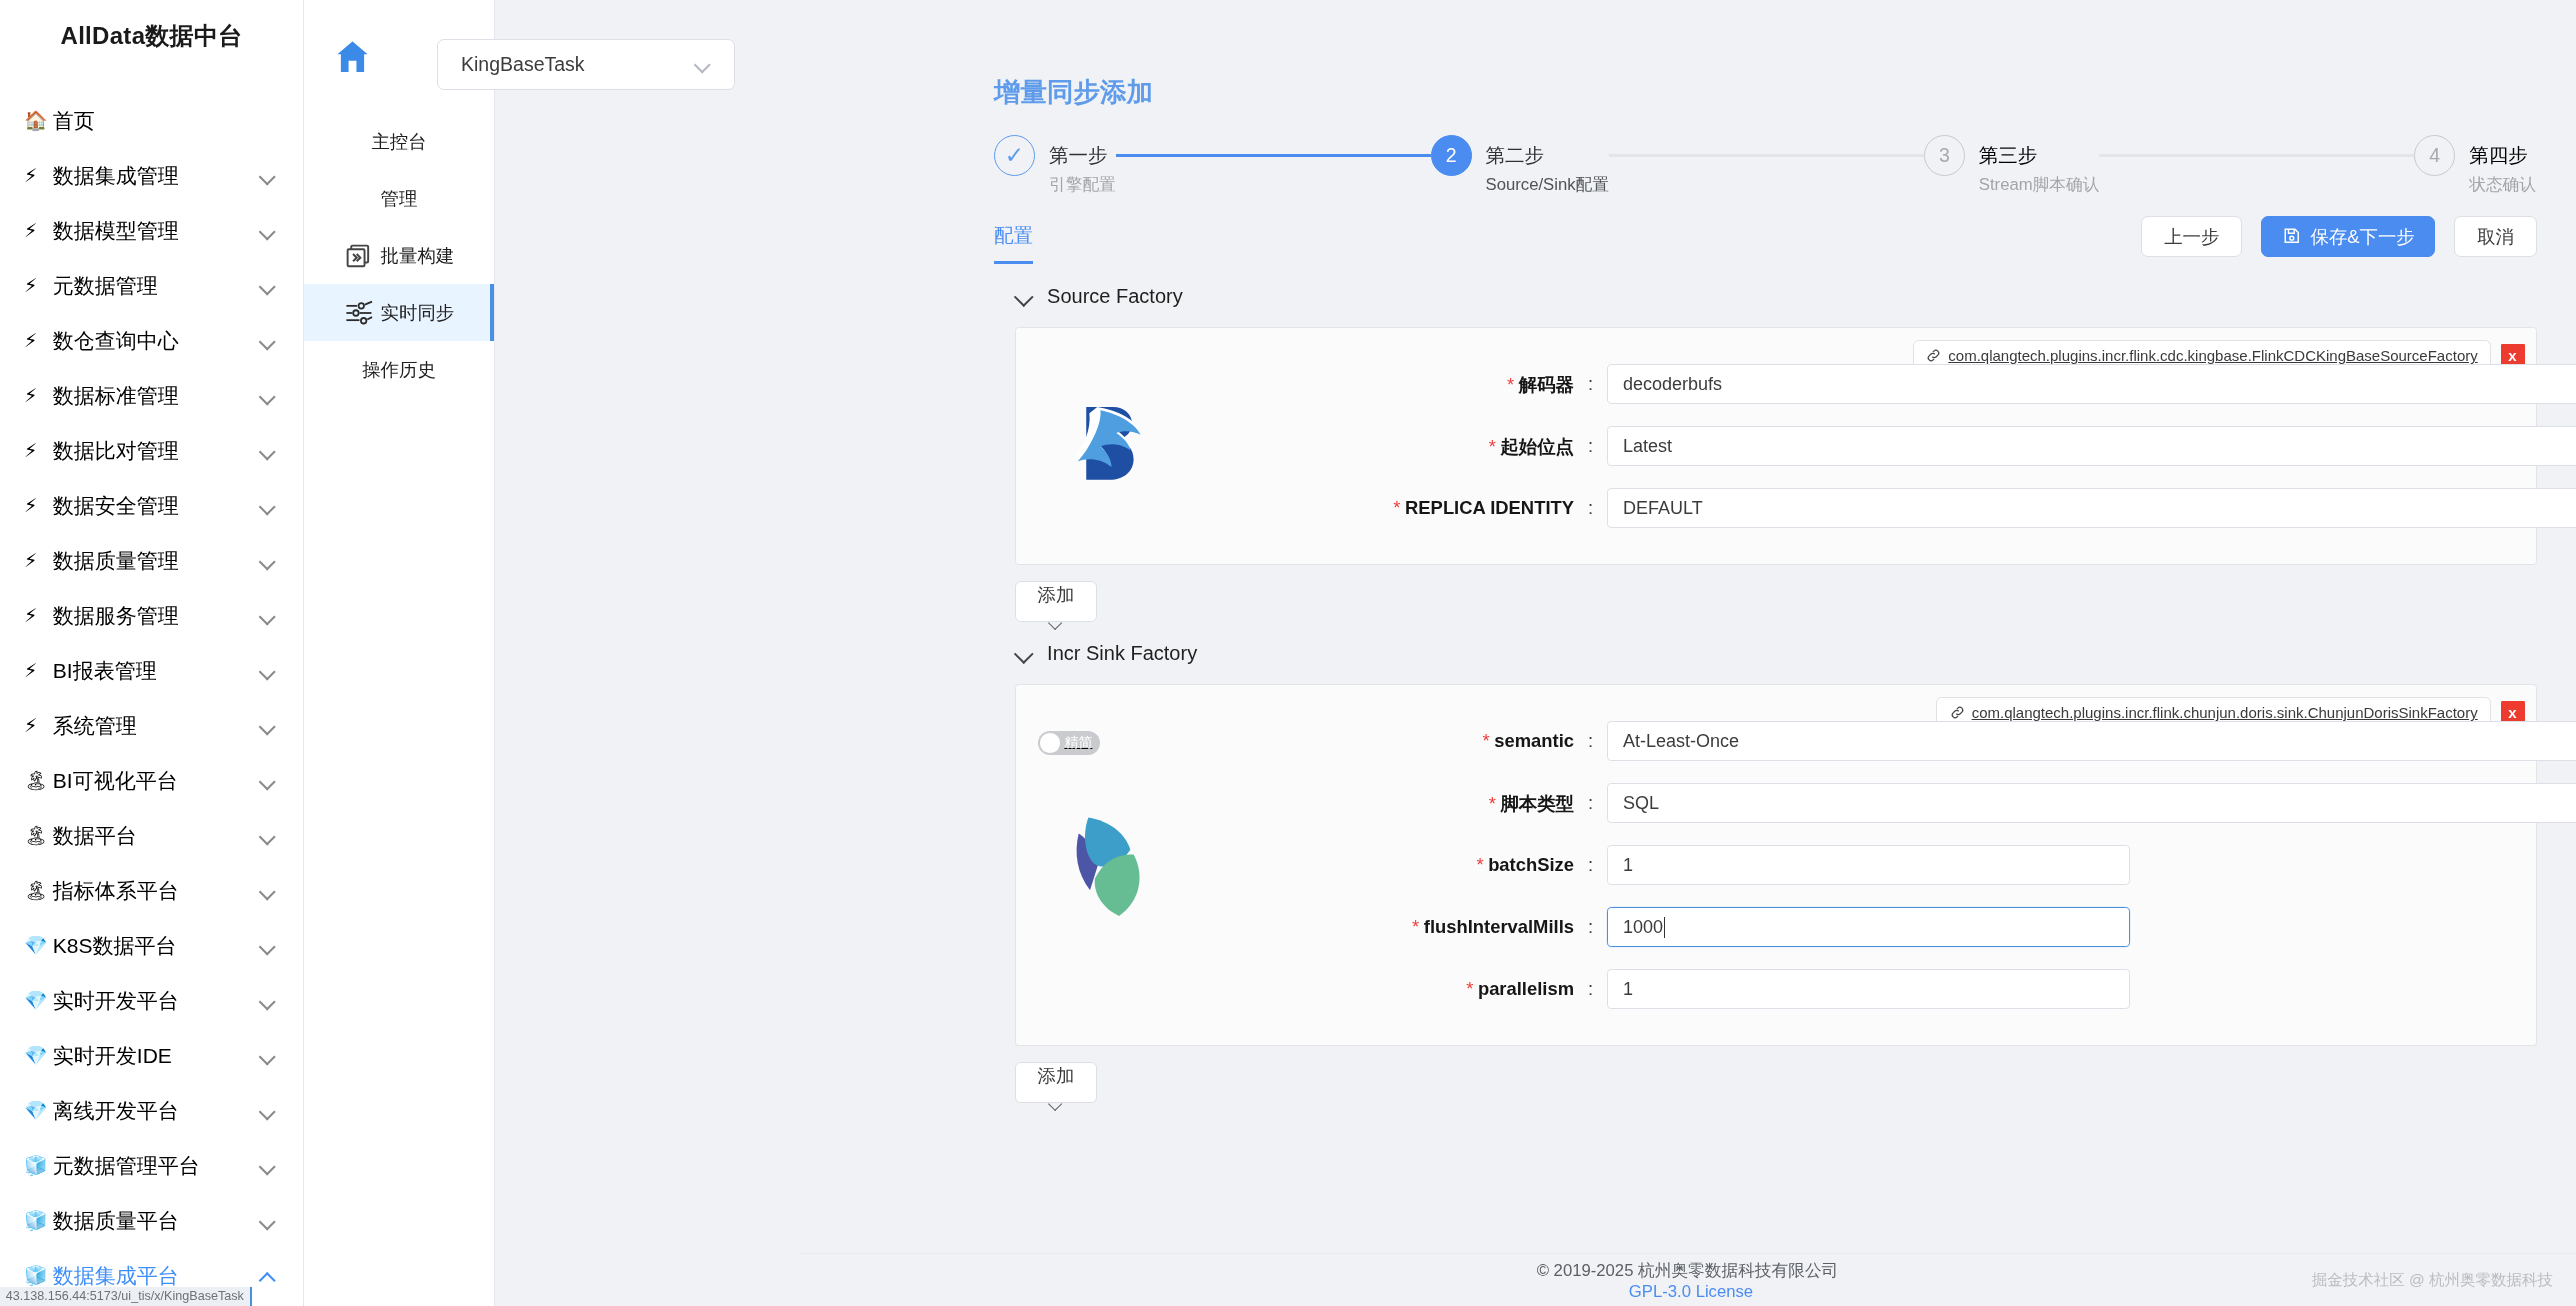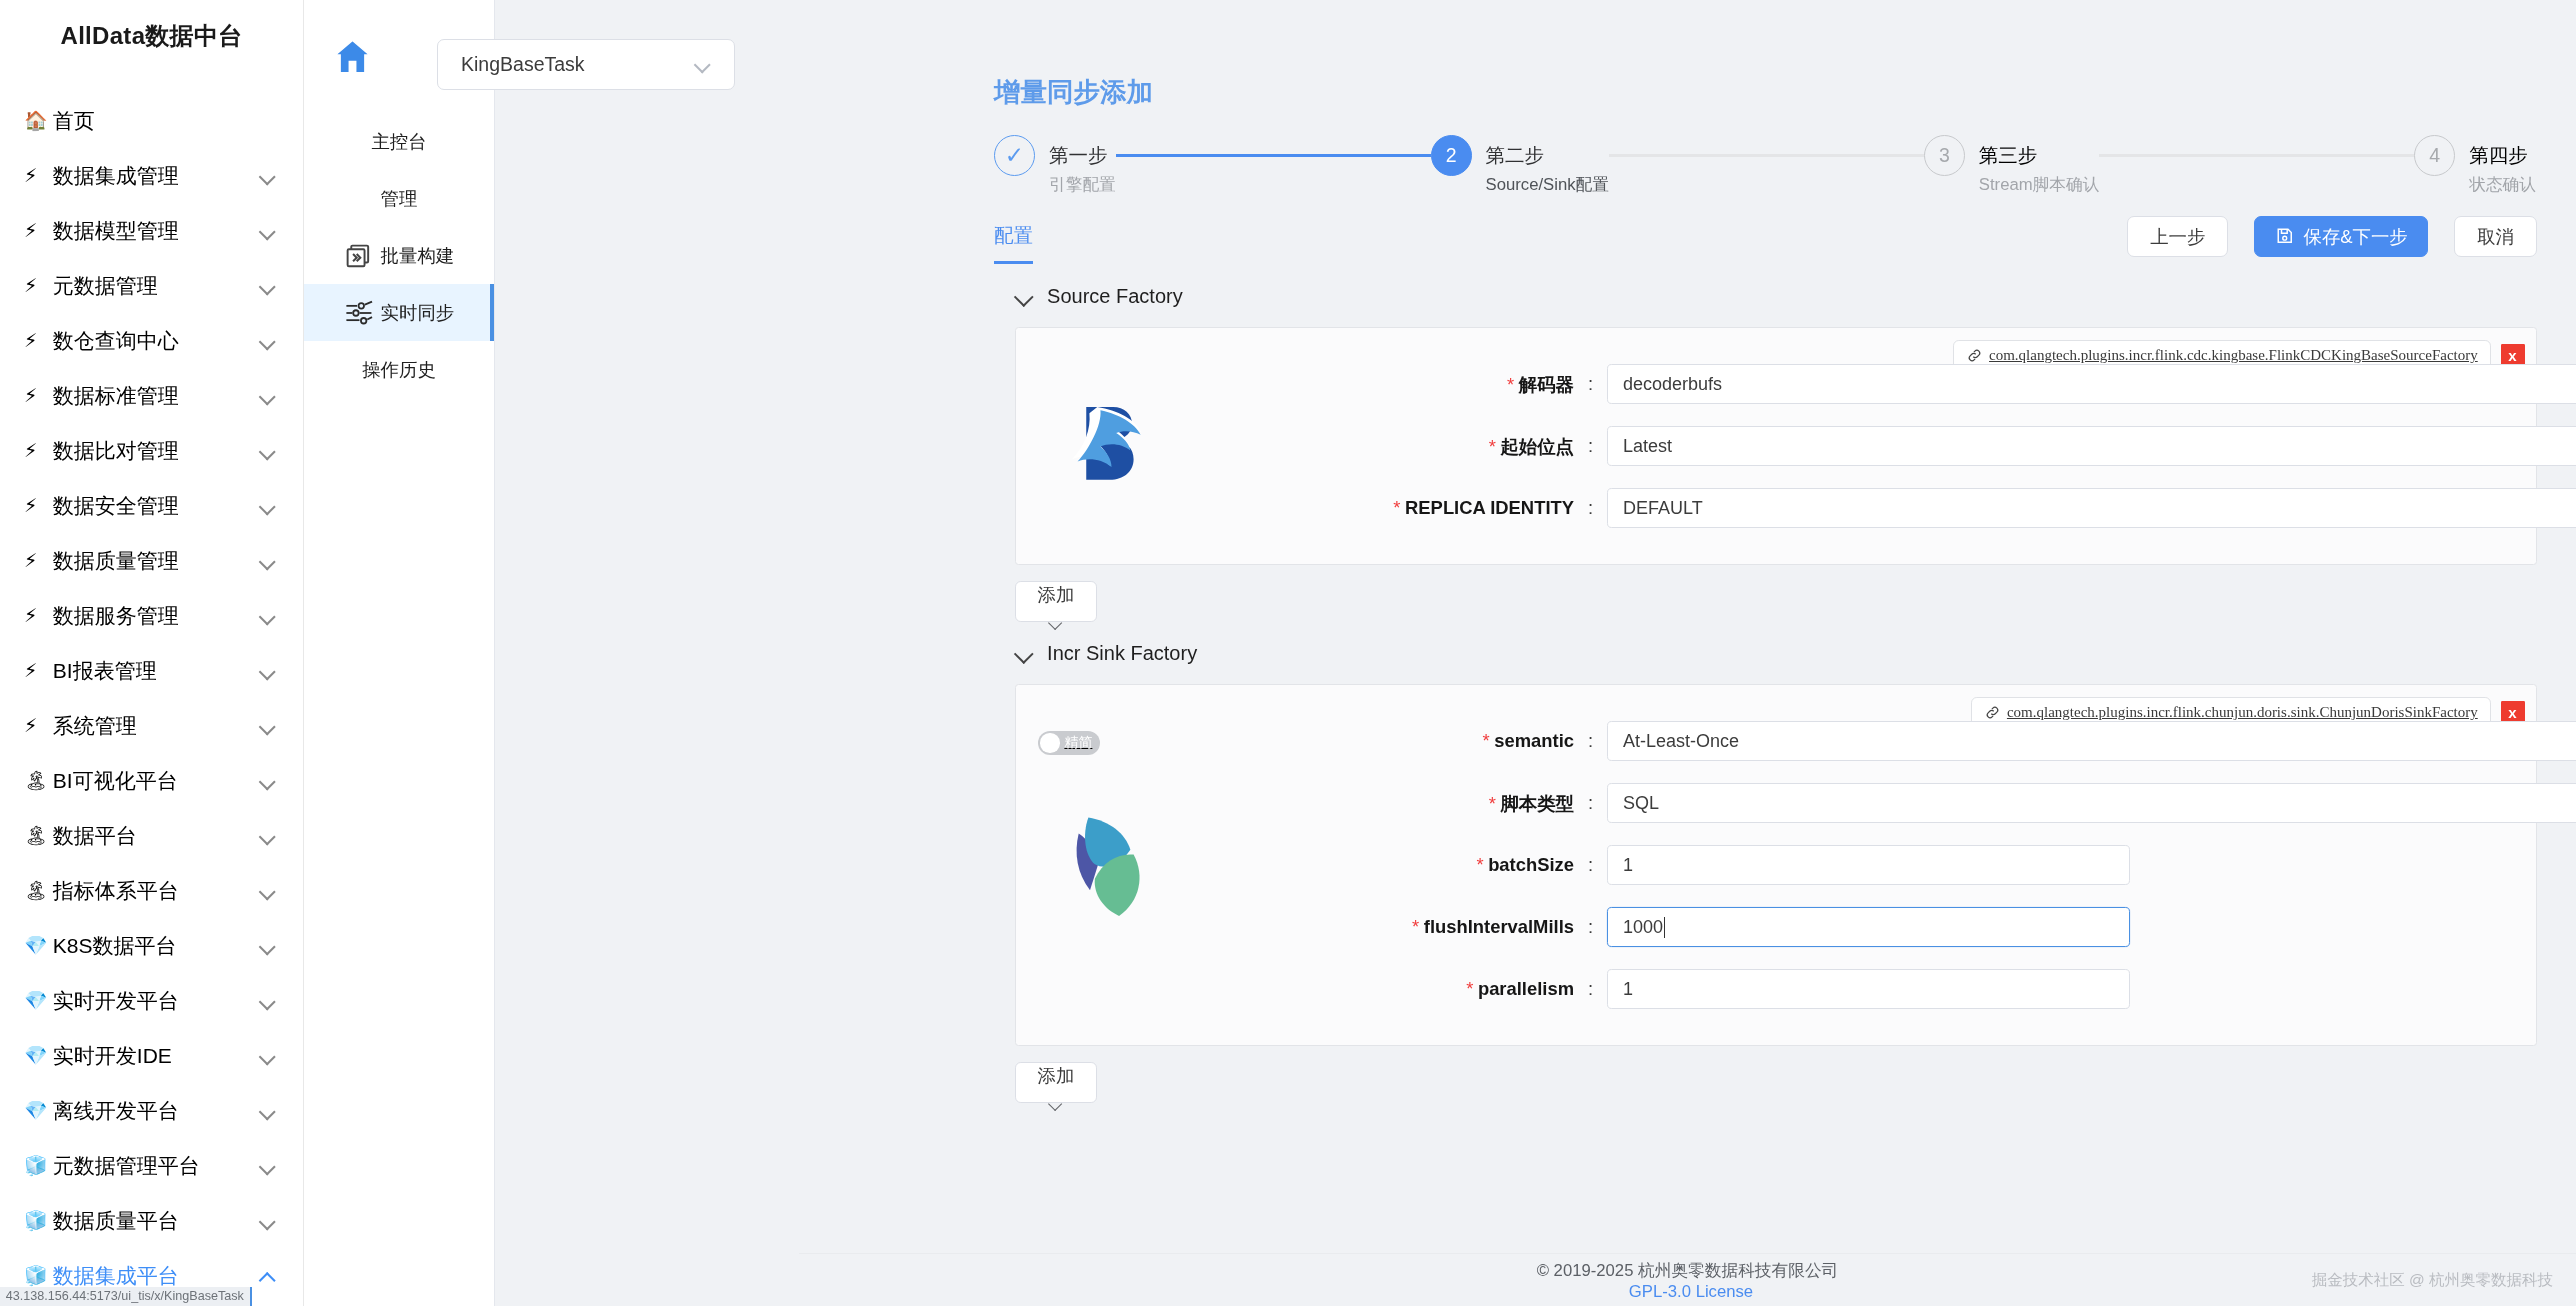--- a/index.html
+++ b/index.html
@@ -133,21 +133,21 @@
   }
   .tab {
     font-size: 19.5px; color: #4a8cf0; padding-bottom: 11.5px;
     border-bottom: 3.5px solid #4a8cf0; cursor: pointer;
   }
   .tabbar::after {
     content: ""; position: absolute; left: 0; right: 39px; bottom: 0;
     height: 1.7px; background: #e8eaee; z-index: -1;
   }
   .btn-row {
-    position: absolute; right: 39px; bottom: 7px; display: flex; gap: 26px;
+    position: absolute; right: 39px; bottom: 7px; display: flex; gap: 19px;
   }
   .btn {
     height: 41px; border-radius: 7px; font-size: 18.4px; cursor: pointer;
     display: flex; align-items: center; justify-content: center;
     padding: 0 22px; border: 0.6px solid #dcdfe6; background: #fff; color: #3c3c3c;
     white-space: nowrap;
   }
   .btn.primary { background: #4a8cf0; border-color: #4a8cf0; color: #fff; padding: 0 19.5px; }
   .btn.primary .save-icon { margin-right: 9.2px; display: flex; }
 
@@ -173,21 +173,21 @@
   }
   .card-topright {
     position: absolute; right: 11.5px; top: 11.5px; display: flex; align-items: center; gap: 9.2px;
   }
   .class-pill {
     border: 0.6px solid #e0e2e6; border-radius: 5.8px; background: #fff;
     height: 32px; display: flex; align-items: center; padding: 0 12.6px;
     font-size: 15px; color: #3a3a3a;
   }
   .class-pill .link-ico { margin-right: 7px; display: flex; }
-  .class-pill .cp-text { text-decoration: underline; font-family: Liberation Serif, serif; }
+  .class-pill .cp-text { text-decoration: underline; }
   .del-btn {
     width: 24px; height: 24px; background: #ee3b2f; color: #fff;
     font-size: 15px; display: flex; align-items: center; justify-content: center;
     cursor: pointer; font-weight: 600; border-radius: 1.2px;
   }
 
   .card-body { display: flex; position: relative; padding: 25px 0 25px 0; }
   .card-logo {
     width: 190px; flex: 0 0 190px; display: flex; align-items: center;
     justify-content: center; position: relative;

